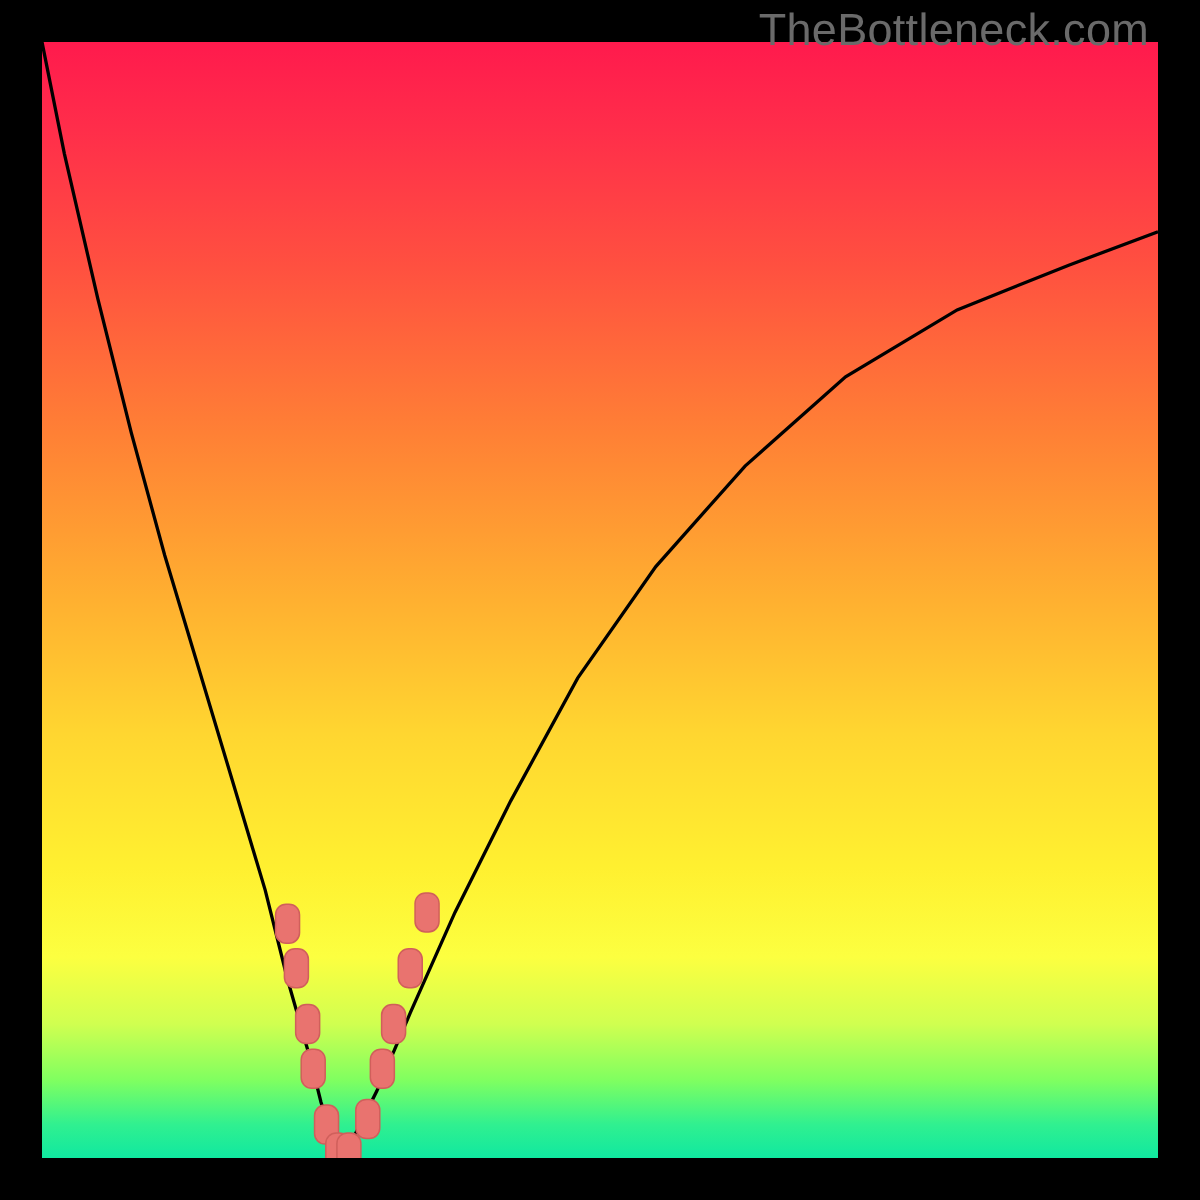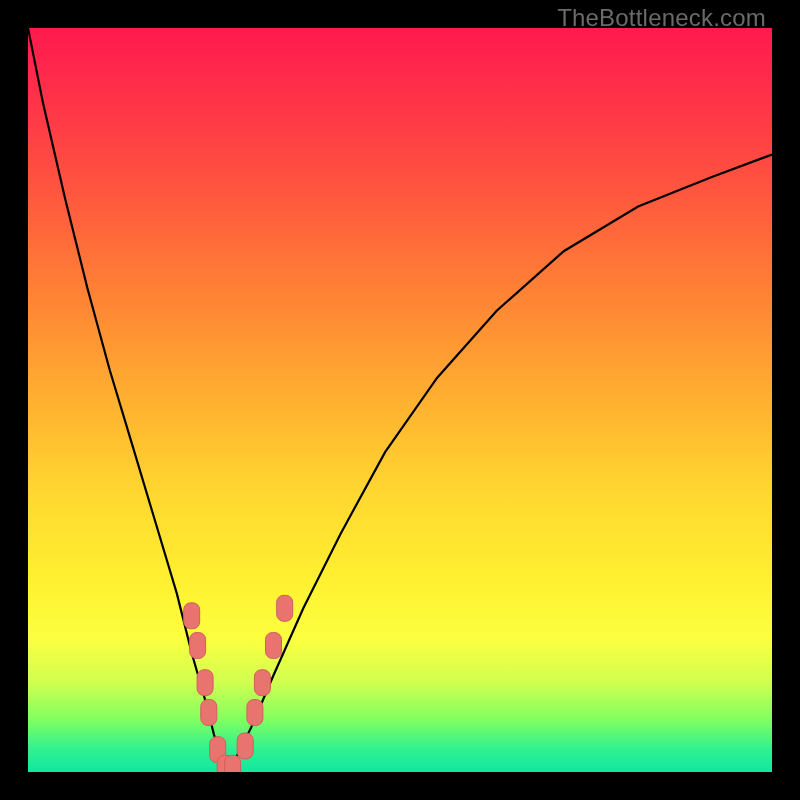--- a/index.html
+++ b/index.html
@@ -40,21 +40,21 @@
       #80ff60 93%,
       #30f090 97%,
       #10e8a0 100%
     );
   }
   .watermark {
     position: absolute;
     top: 4px;
     right: 34px;
     color: #6a6a6a;
-    font-size: 24px;
+    font-size: 30px;
     font-weight: 500;
     letter-spacing: 0.2px;
     z-index: 50;
     background: transparent;
   }
   svg.curve-layer {
     position: absolute;
     left: 0;
     top: 0;
     width: 744px;

